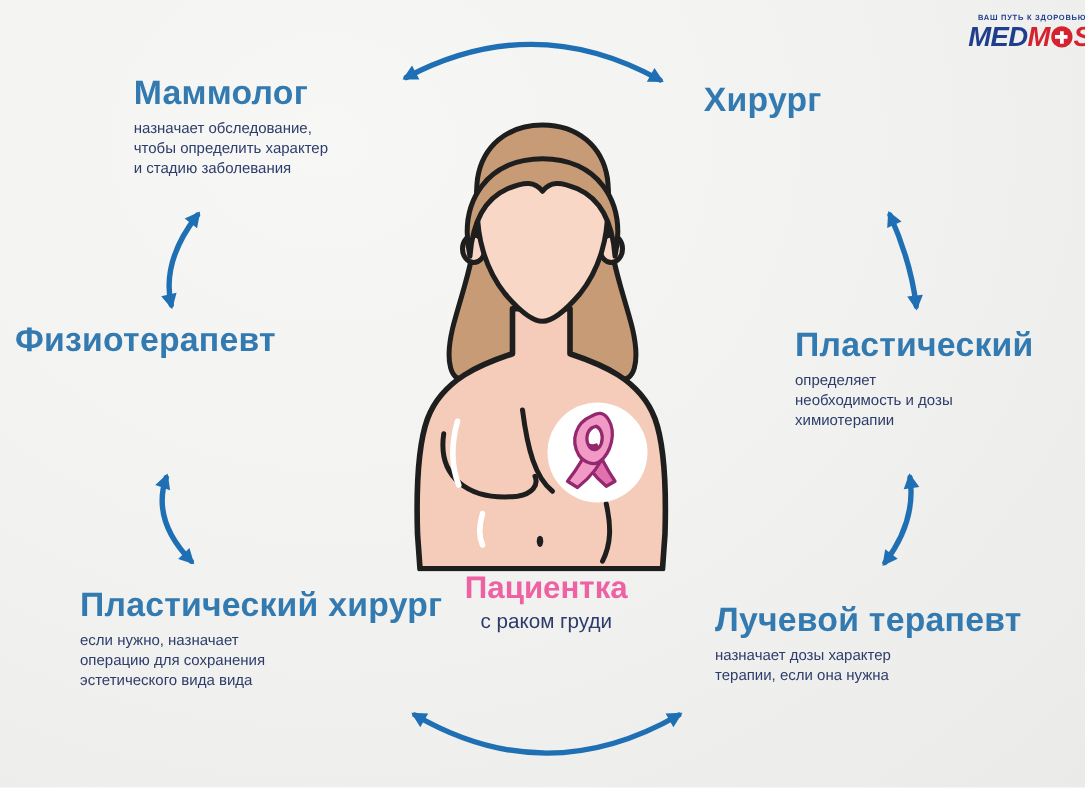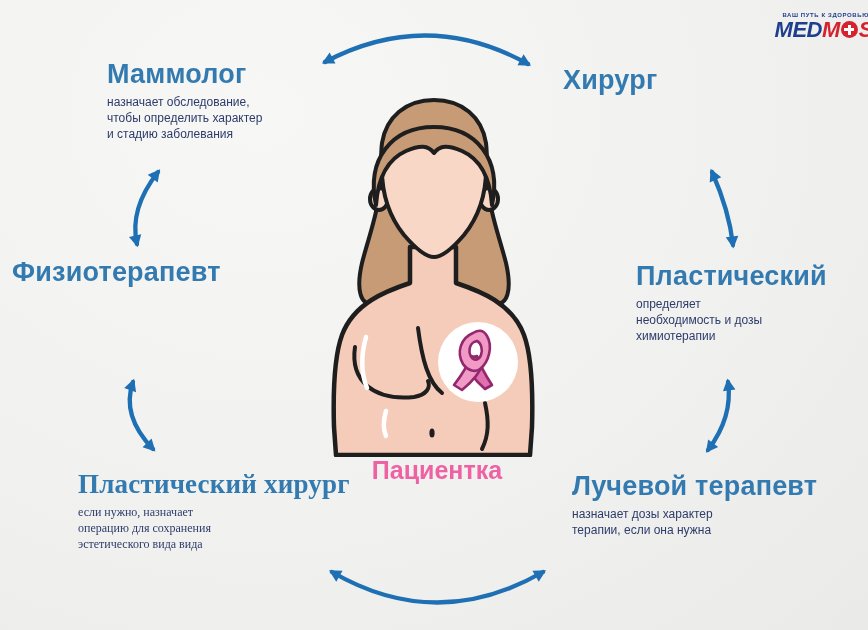--- a/index.html
+++ b/index.html
@@ -25,22 +25,22 @@
     font-size:12px;
     font-weight:500;
     color:#2d3c6b;
     line-height:1.32;
     white-space:pre-line;
   }
   .pos-tl{left:107px;top:60px;}
   .pos-tr{left:563px;top:66px;}
   .pos-ml{left:12px;top:258px;}
   .pos-mr{left:636px;top:262px;}
-  .pos-bl{left:78px;top:470px;font-family:Liberation Serif, serif;}
-  .pos-br{left:572px;top:472px;}
+  .pos-bl{left:64px;top:470px;}
+  .pos-br{left:572px;top:482px;}
   
   .patient-label{
     position:absolute;left:337px;top:457px;width:200px;
     text-align:center;
   }
   .patient-label .p-title{
     margin:0;font-size:25px;font-weight:bold;color:#ee62a4;line-height:1.1;
   }
   .patient-label .p-sub{
     margin:3px 0 0 0;font-size:16.5px;font-weight:500;color:#2d3c6b;
@@ -174,20 +174,21 @@
   </div>
 
   <div class="spec pos-br">
     <h2>Лучевой терапевт</h2>
     <p>назначает дозы характер
 терапии, если она нужна</p>
   </div>
 
   <div class="patient-label">
     <p class="p-title">Пациентка</p>
+    <p class="p-sub">с раком груди</p>
   </div>
 
   <div class="logo">
     <div class="logo-tagline">ВАШ ПУТЬ К ЗДОРОВЬЮ</div>
     <div class="logo-word"><span class="logo-med">MED</span><span class="logo-mos">M</span><span class="logo-o"><span class="cross-h"></span><span class="cross-v"></span></span><span class="logo-mos">S</span></div>
   </div>
 
 </div>
 
 </body></html>

